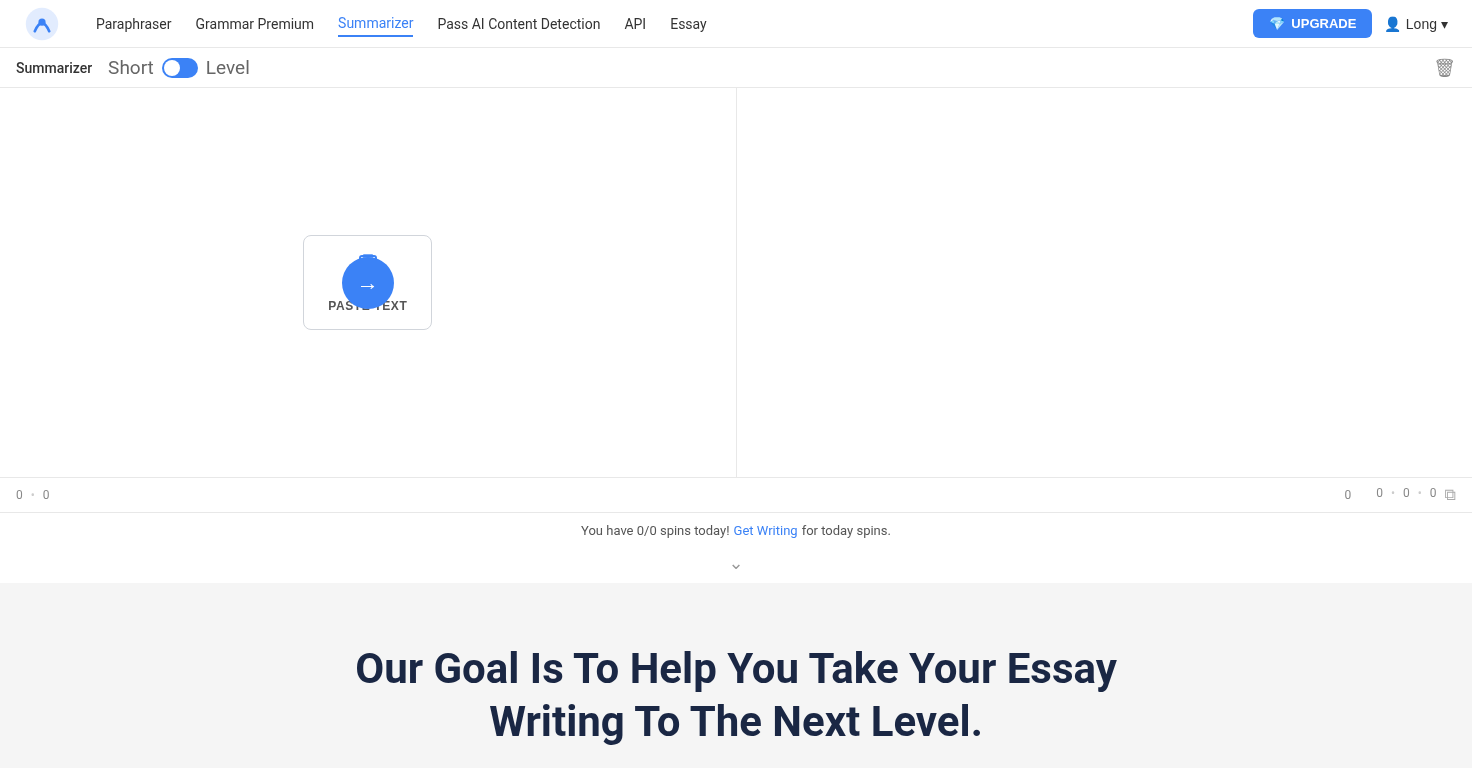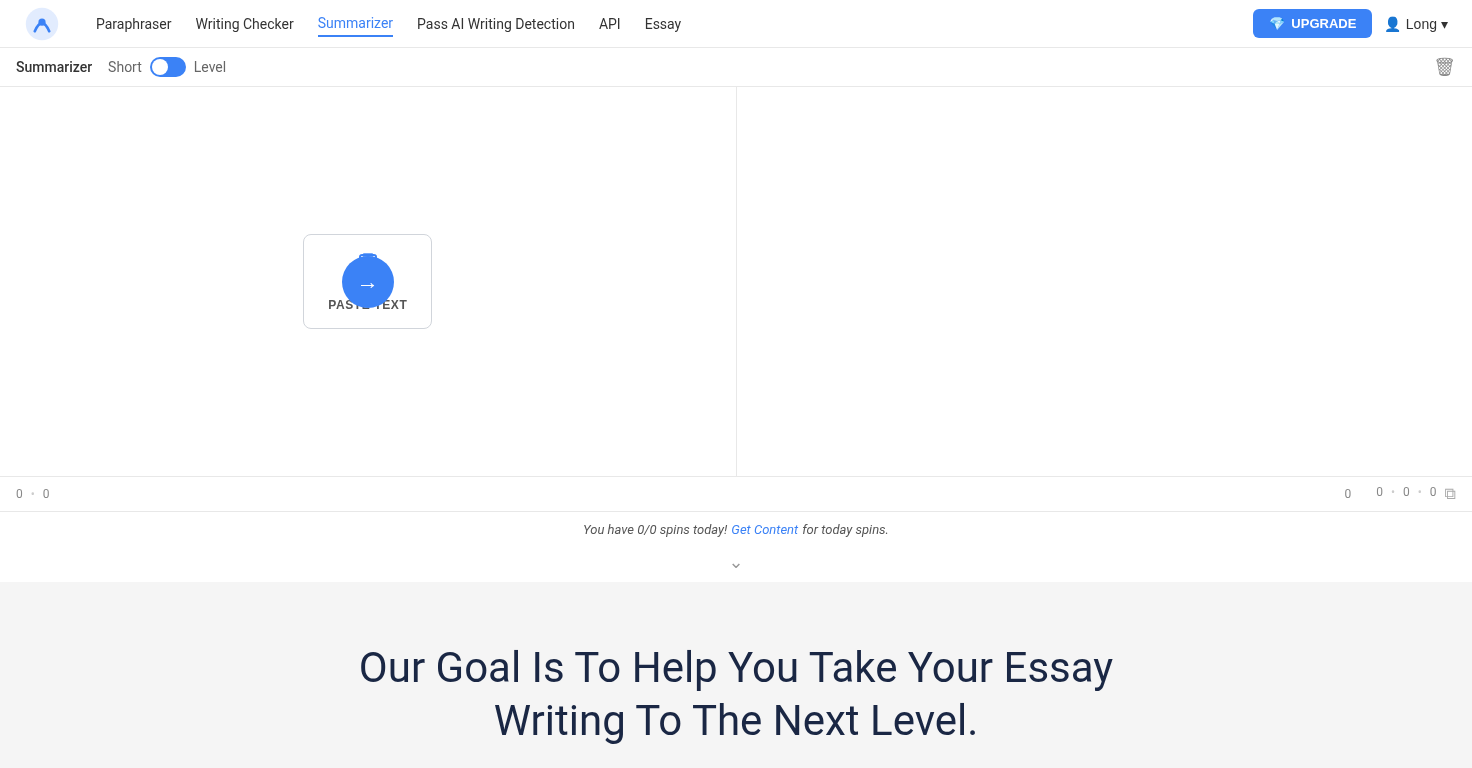--- a/index.html
+++ b/index.html
@@ -83,21 +83,21 @@
       font-size: 14px;
       font-weight: 500;
       color: #333;
     }
     .toggle-group {
       display: flex;
       align-items: center;
       gap: 8px;
     }
     .toggle-label {
-      font-size: 14px;
+      font-size: 19px;
       color: #666;
     }
     .toggle-switch {
       width: 36px;
       height: 20px;
       background: #3b82f6;
       border-radius: 10px;
       position: relative;
       cursor: pointer;
     }
@@ -213,21 +213,20 @@
     
     .spins-bar {
       display: flex;
       align-items: center;
       justify-content: center;
       padding: 10px;
       font-size: 13px;
       color: #555;
       gap: 4px;
       background: #fff;
-      font-style: italic;
     }
     .spins-bar a {
       color: #3b82f6;
       text-decoration: none;
     }
     .chevron-down {
       display: flex;
       justify-content: center;
       padding: 4px 0 10px;
       color: #999;
@@ -236,43 +235,43 @@
     }
 
     
     .hero {
       background: #f5f5f5;
       padding: 60px 24px 40px;
       text-align: center;
     }
     .hero-title {
       font-size: 42px;
-      font-weight: 400;
+      font-weight: 700;
       color: #1a2744;
       line-height: 1.25;
       max-width: 800px;
       margin: 0 auto 48px;
     }
   </style>
 </head>
 <body>
 
 <nav class="navbar">
   <div class="logo-wrap">
     <svg class="logo-icon" viewBox="0 0 40 40">
       <circle cx="20" cy="20" r="18" fill="#3b82f6" opacity="0.15"></circle>
       <path d="M12 28 Q20 10 28 28" stroke="#3b82f6" stroke-width="3" fill="none" stroke-linecap="round"></path>
       <circle cx="20" cy="18" r="4" fill="#3b82f6"></circle>
     </svg>
   </div>
   <div class="nav-links">
     <a class="nav-link">Paraphraser</a>
-    <a class="nav-link">Writing Checker</a>
+    <a class="nav-link">Grammar Premium</a>
     <a class="nav-link active">Summarizer</a>
-    <a class="nav-link">Pass AI Writing Detection</a>
+    <a class="nav-link">Pass AI Content Detection</a>
     <a class="nav-link">API</a>
     <a class="nav-link">Essay</a>
   </div>
   <div class="nav-right">
     <button class="upgrade-btn">
       <span>💎</span>
       <span>UPGRADE</span>
     </button>
     <button class="user-btn">
       <span>👤</span>
@@ -338,21 +337,21 @@
     <span class="dot">•</span>
     <span>0</span>
     <span class="dot">•</span>
     <span>0</span>
     <button class="copy-icon" style="background:none;border:none;cursor:pointer;color:#aaa;">⧉</button>
   </div>
 </div>
 
 <div class="spins-bar">
   <span>You have 0/0 spins today!</span>
-  <a href="#">Get Content</a>
+  <a href="#">Get Writing</a>
   <span> for today spins.</span>
 </div>
 <div class="chevron-down">
   <span>⌄</span>
 </div>
 
 <div class="hero">
   <h1 class="hero-title">Our Goal Is To Help You Take Your Essay Writing To The Next Level.</h1>
 
 </div>

